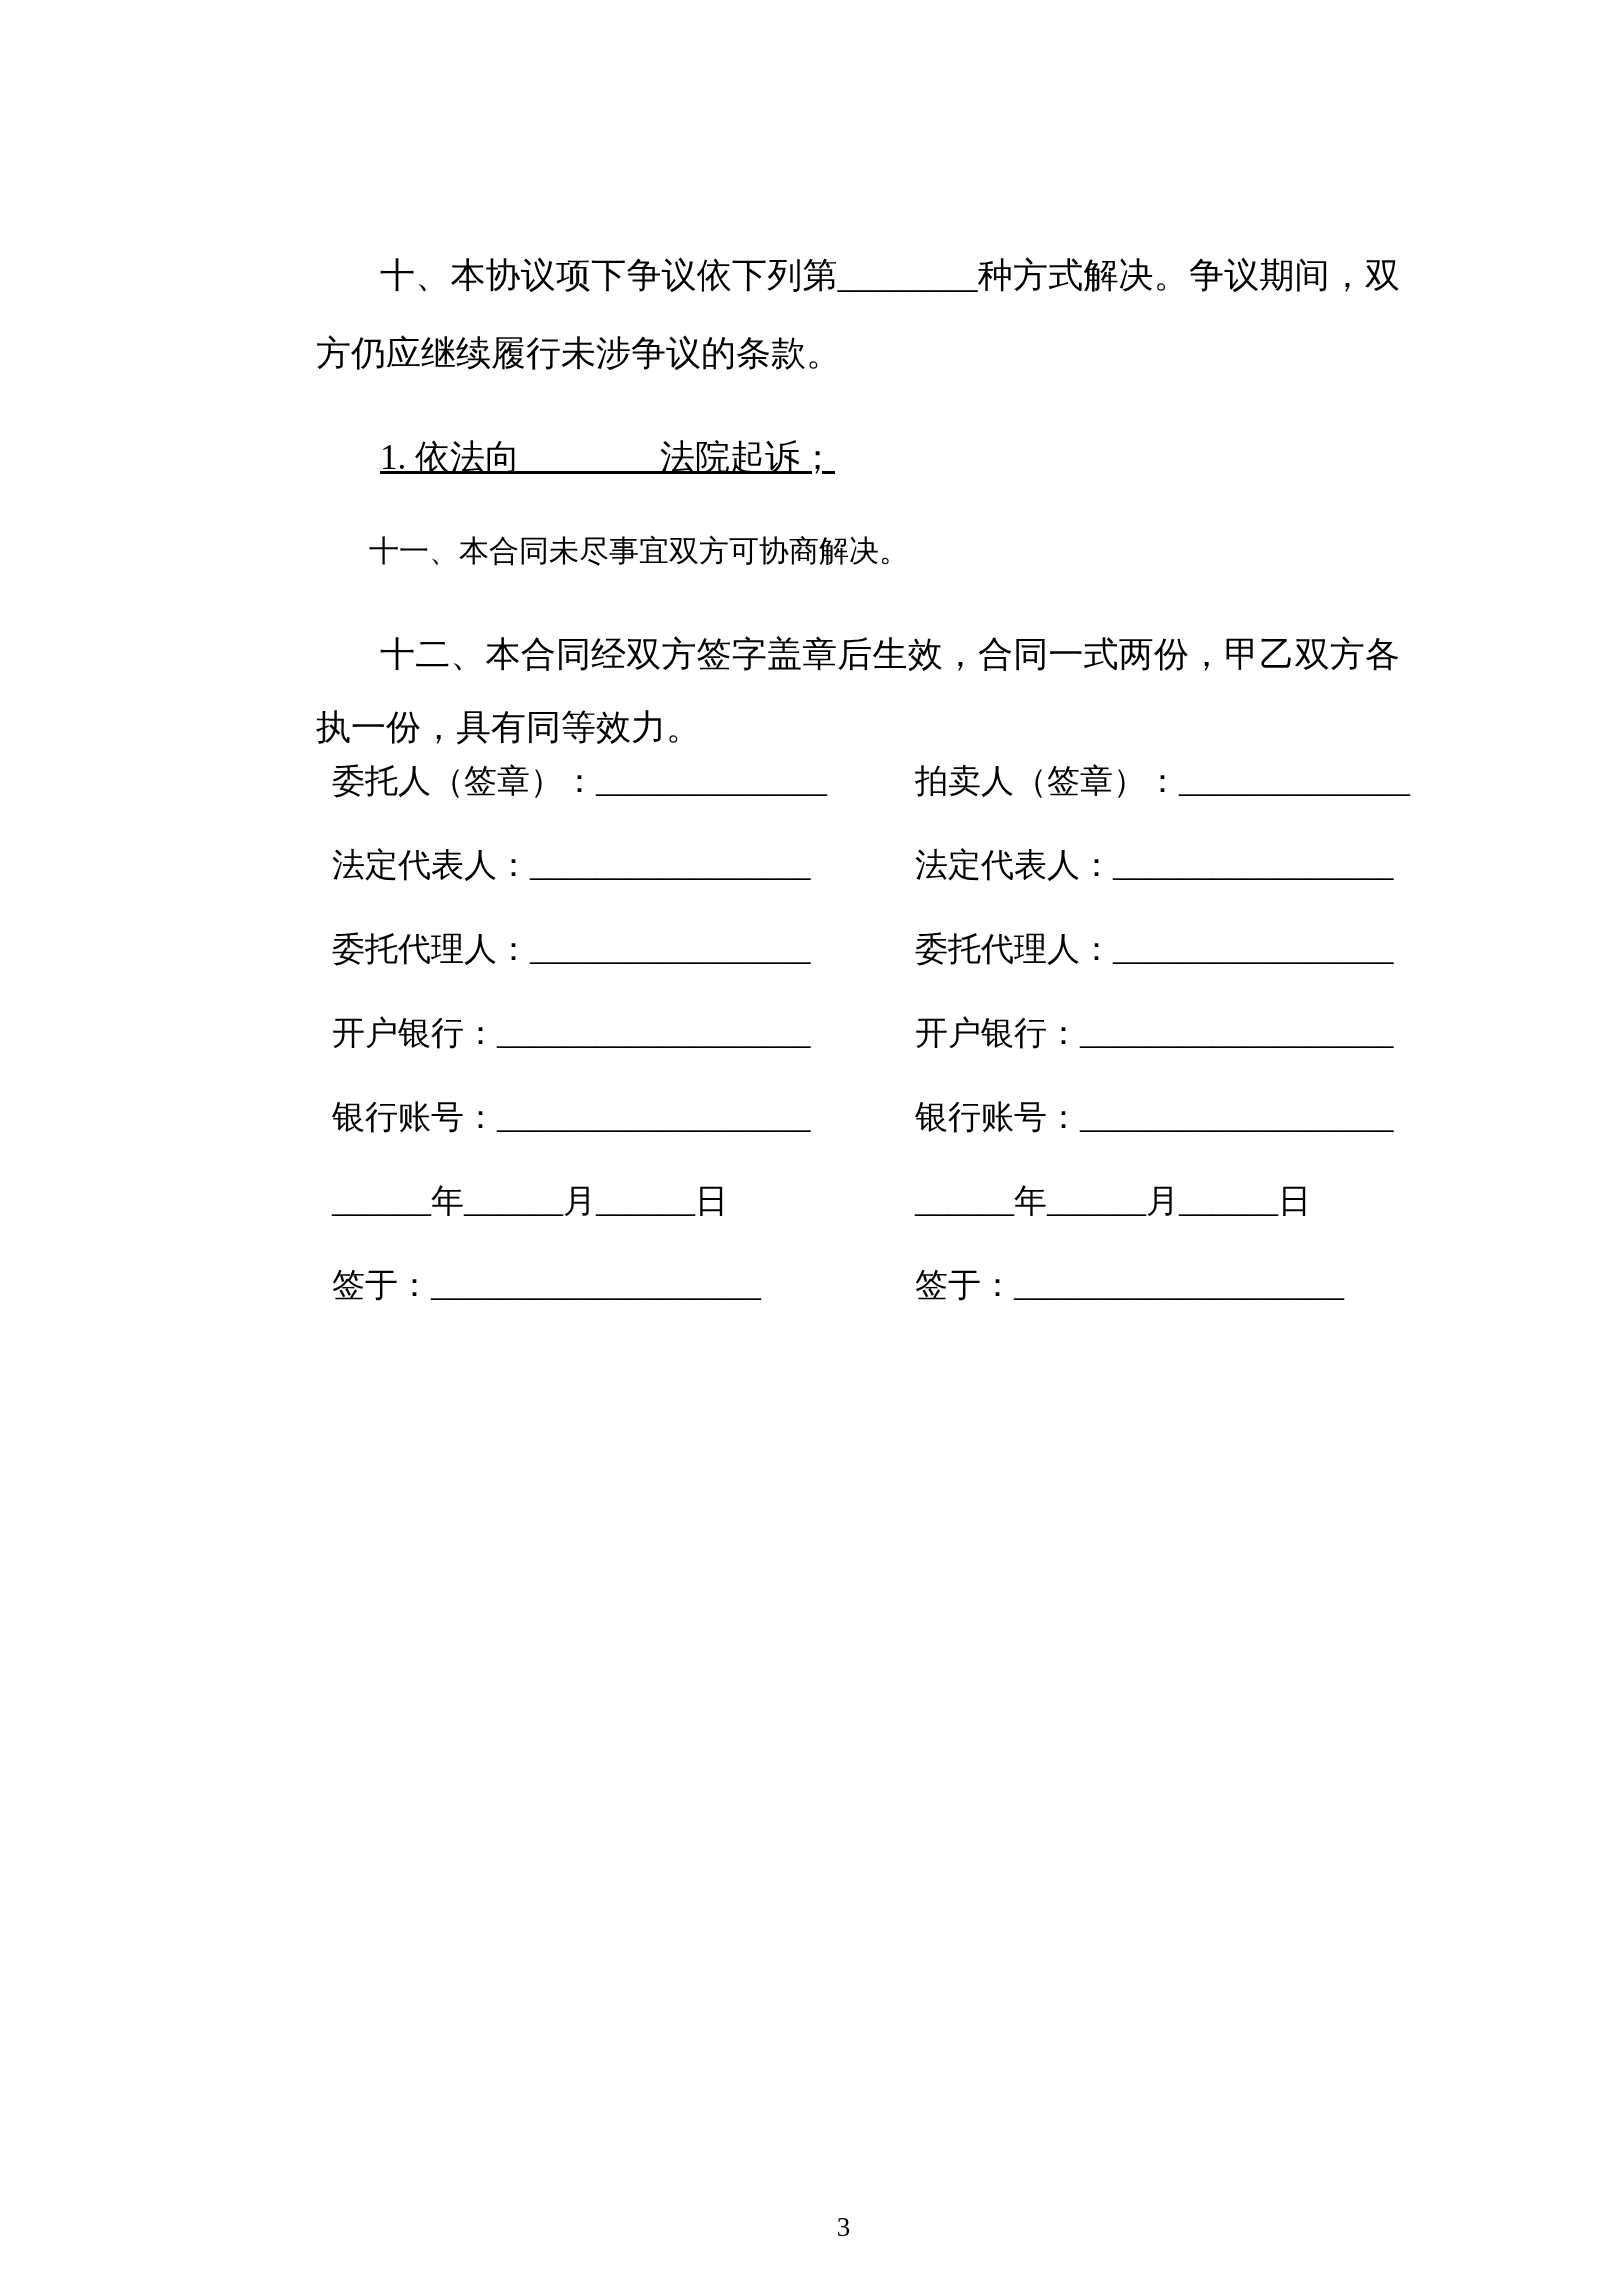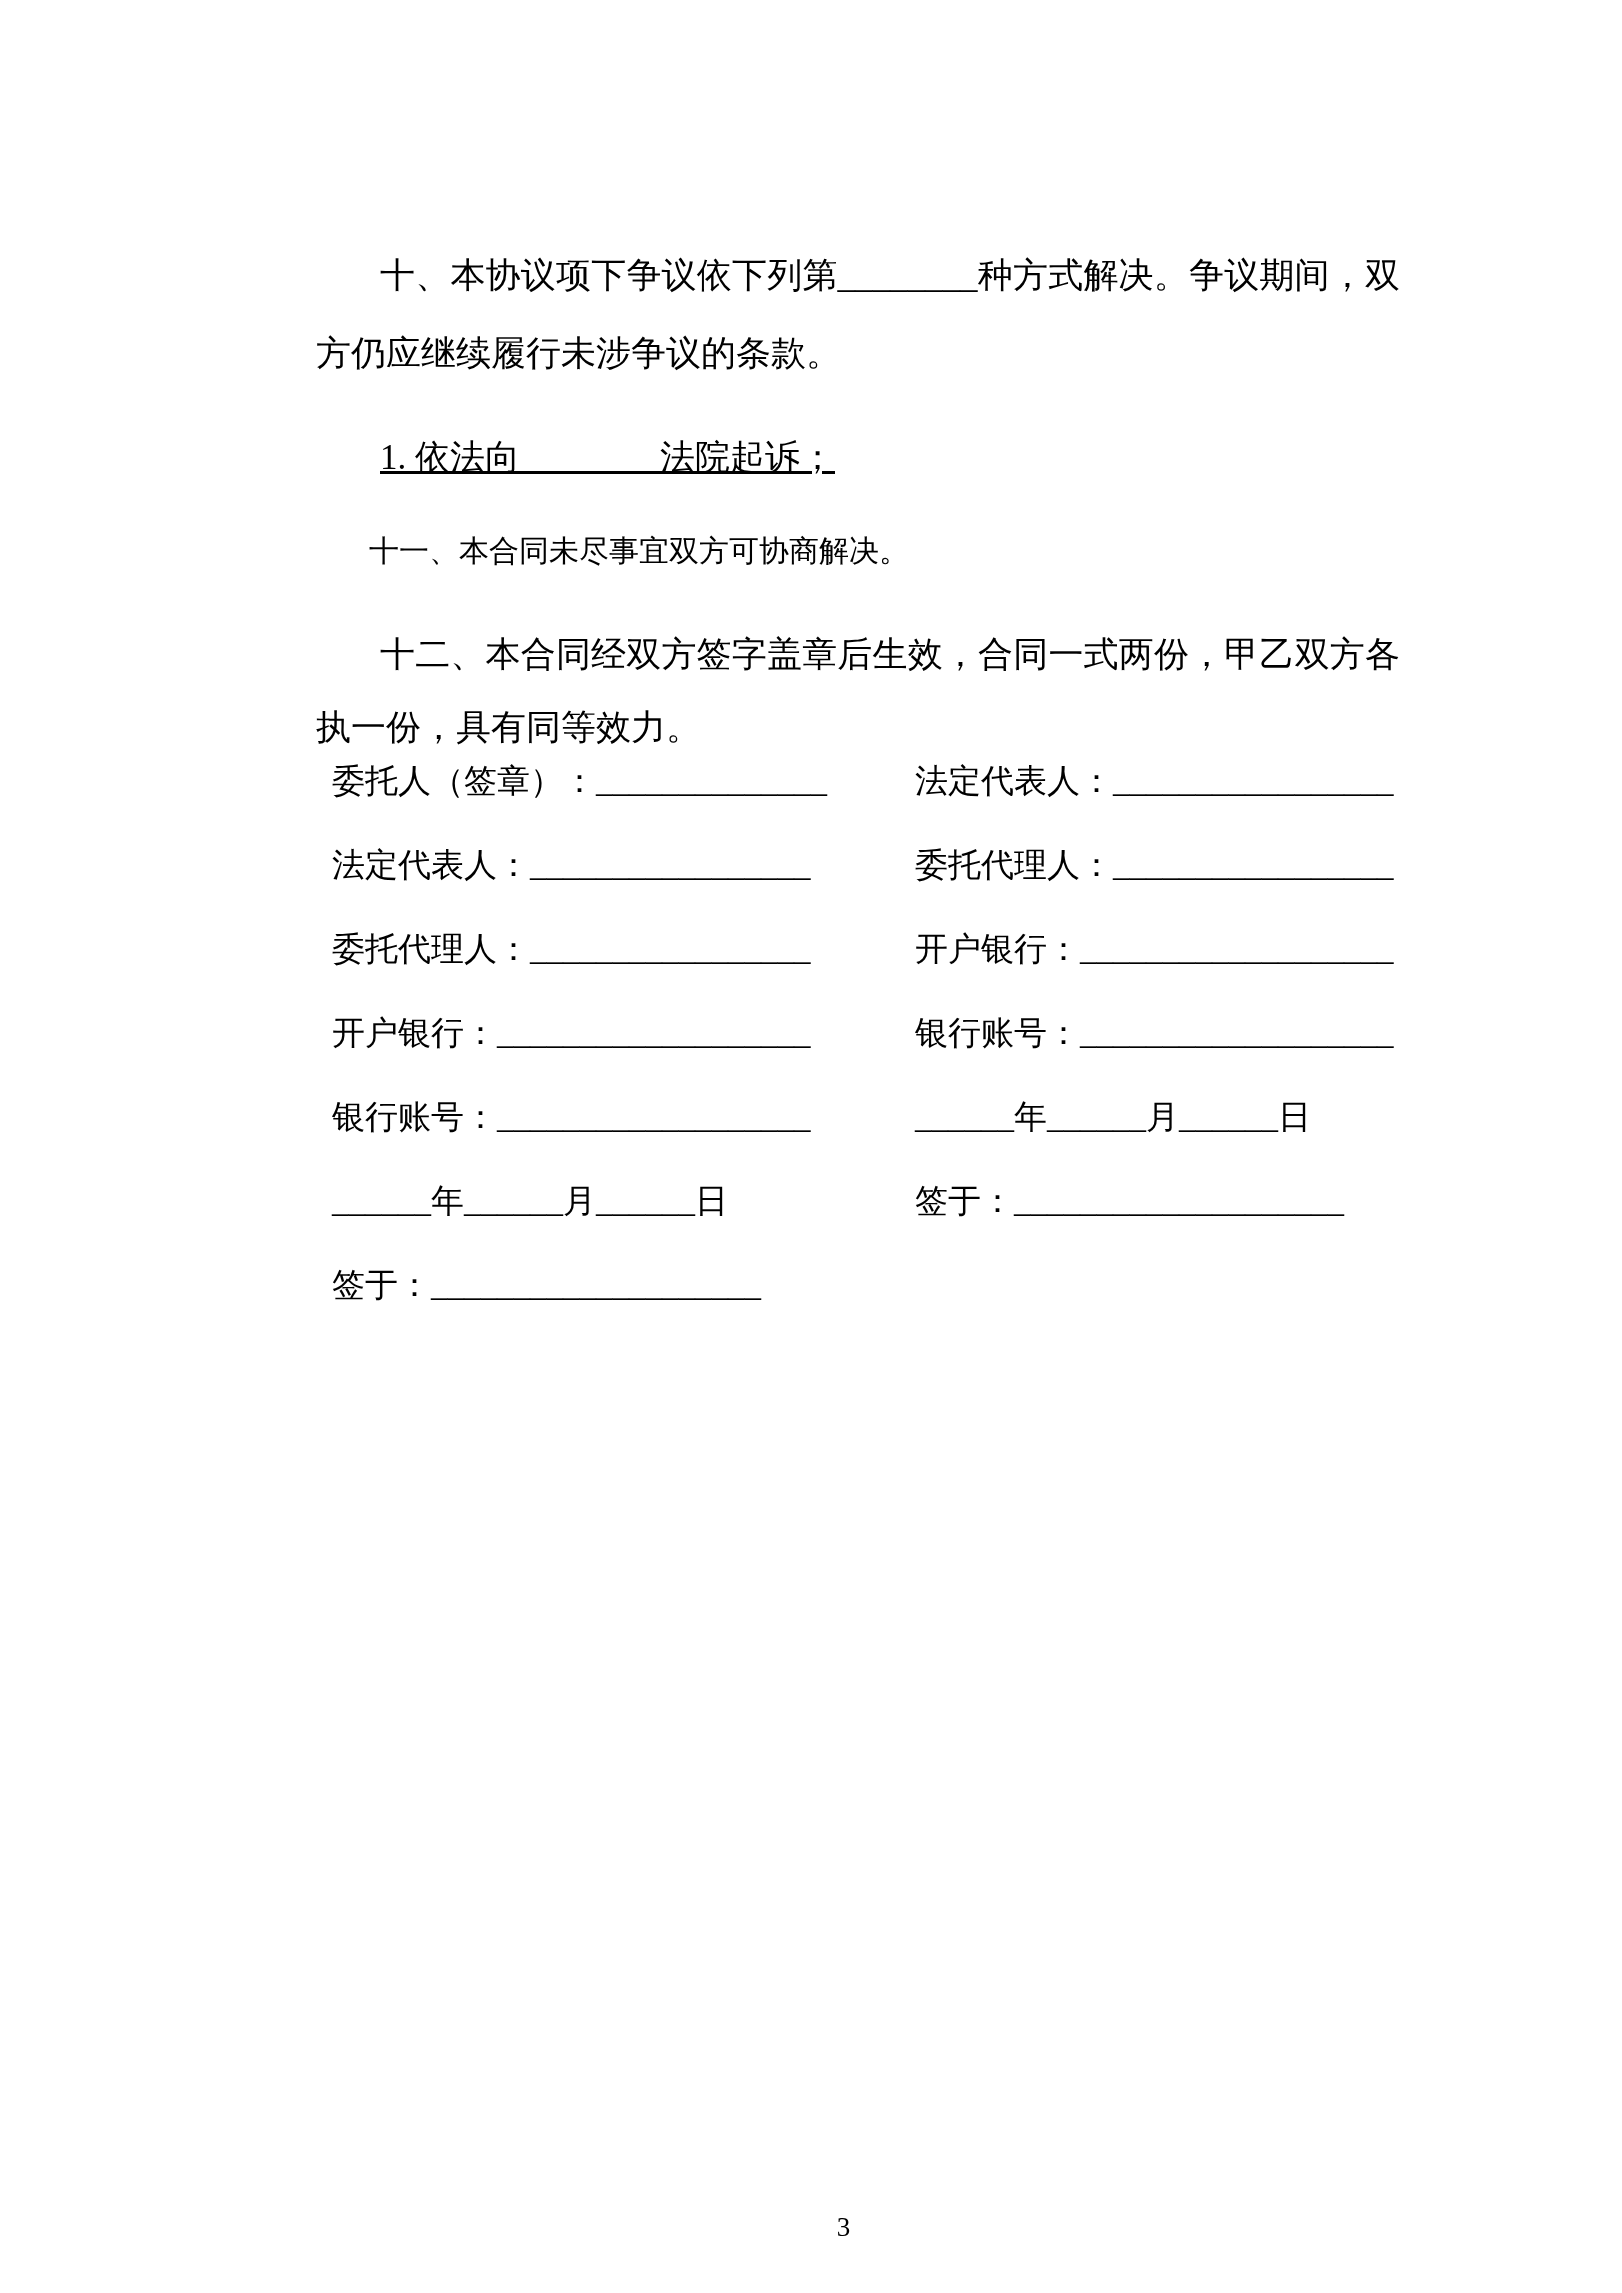--- a/index.html
+++ b/index.html
@@ -95,20 +95,21 @@
     <div class="sig-col">
       <div class="sig-row">委托人（签章）：______________</div>
       <div class="sig-row">法定代表人：_________________</div>
       <div class="sig-row">委托代理人：_________________</div>
       <div class="sig-row">开户银行：___________________</div>
       <div class="sig-row">银行账号：___________________</div>
       <div class="sig-row">______年______月______日</div>
       <div class="sig-row">签于：____________________</div>
     </div>
     <div class="sig-col">
+      <div class="sig-row">拍卖人（签章）：______________</div>
       <div class="sig-row">法定代表人：_________________</div>
       <div class="sig-row">委托代理人：_________________</div>
       <div class="sig-row">开户银行：___________________</div>
       <div class="sig-row">银行账号：___________________</div>
       <div class="sig-row">______年______月______日</div>
       <div class="sig-row">签于：____________________</div>
     </div>
   </section>
 
 

